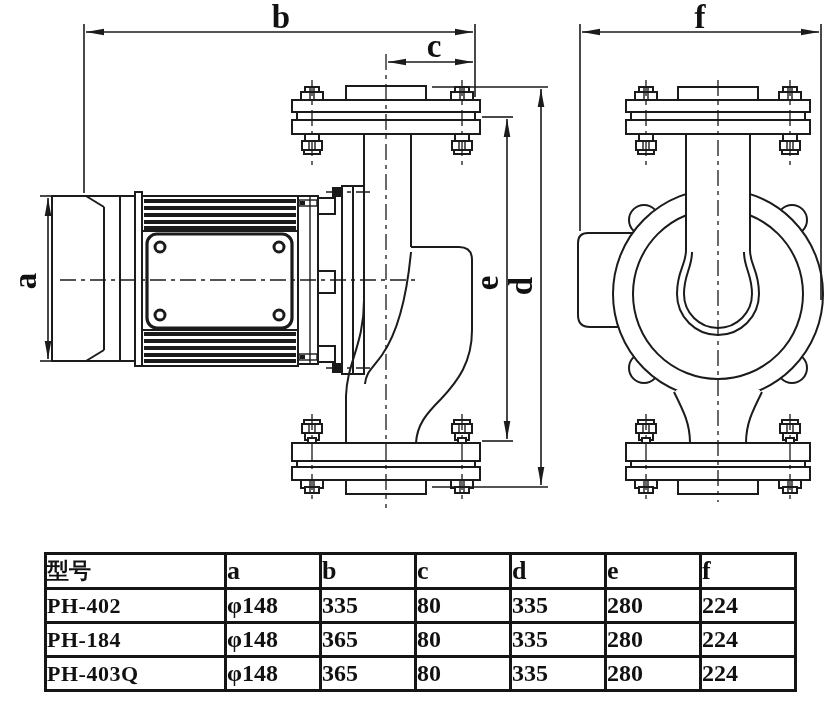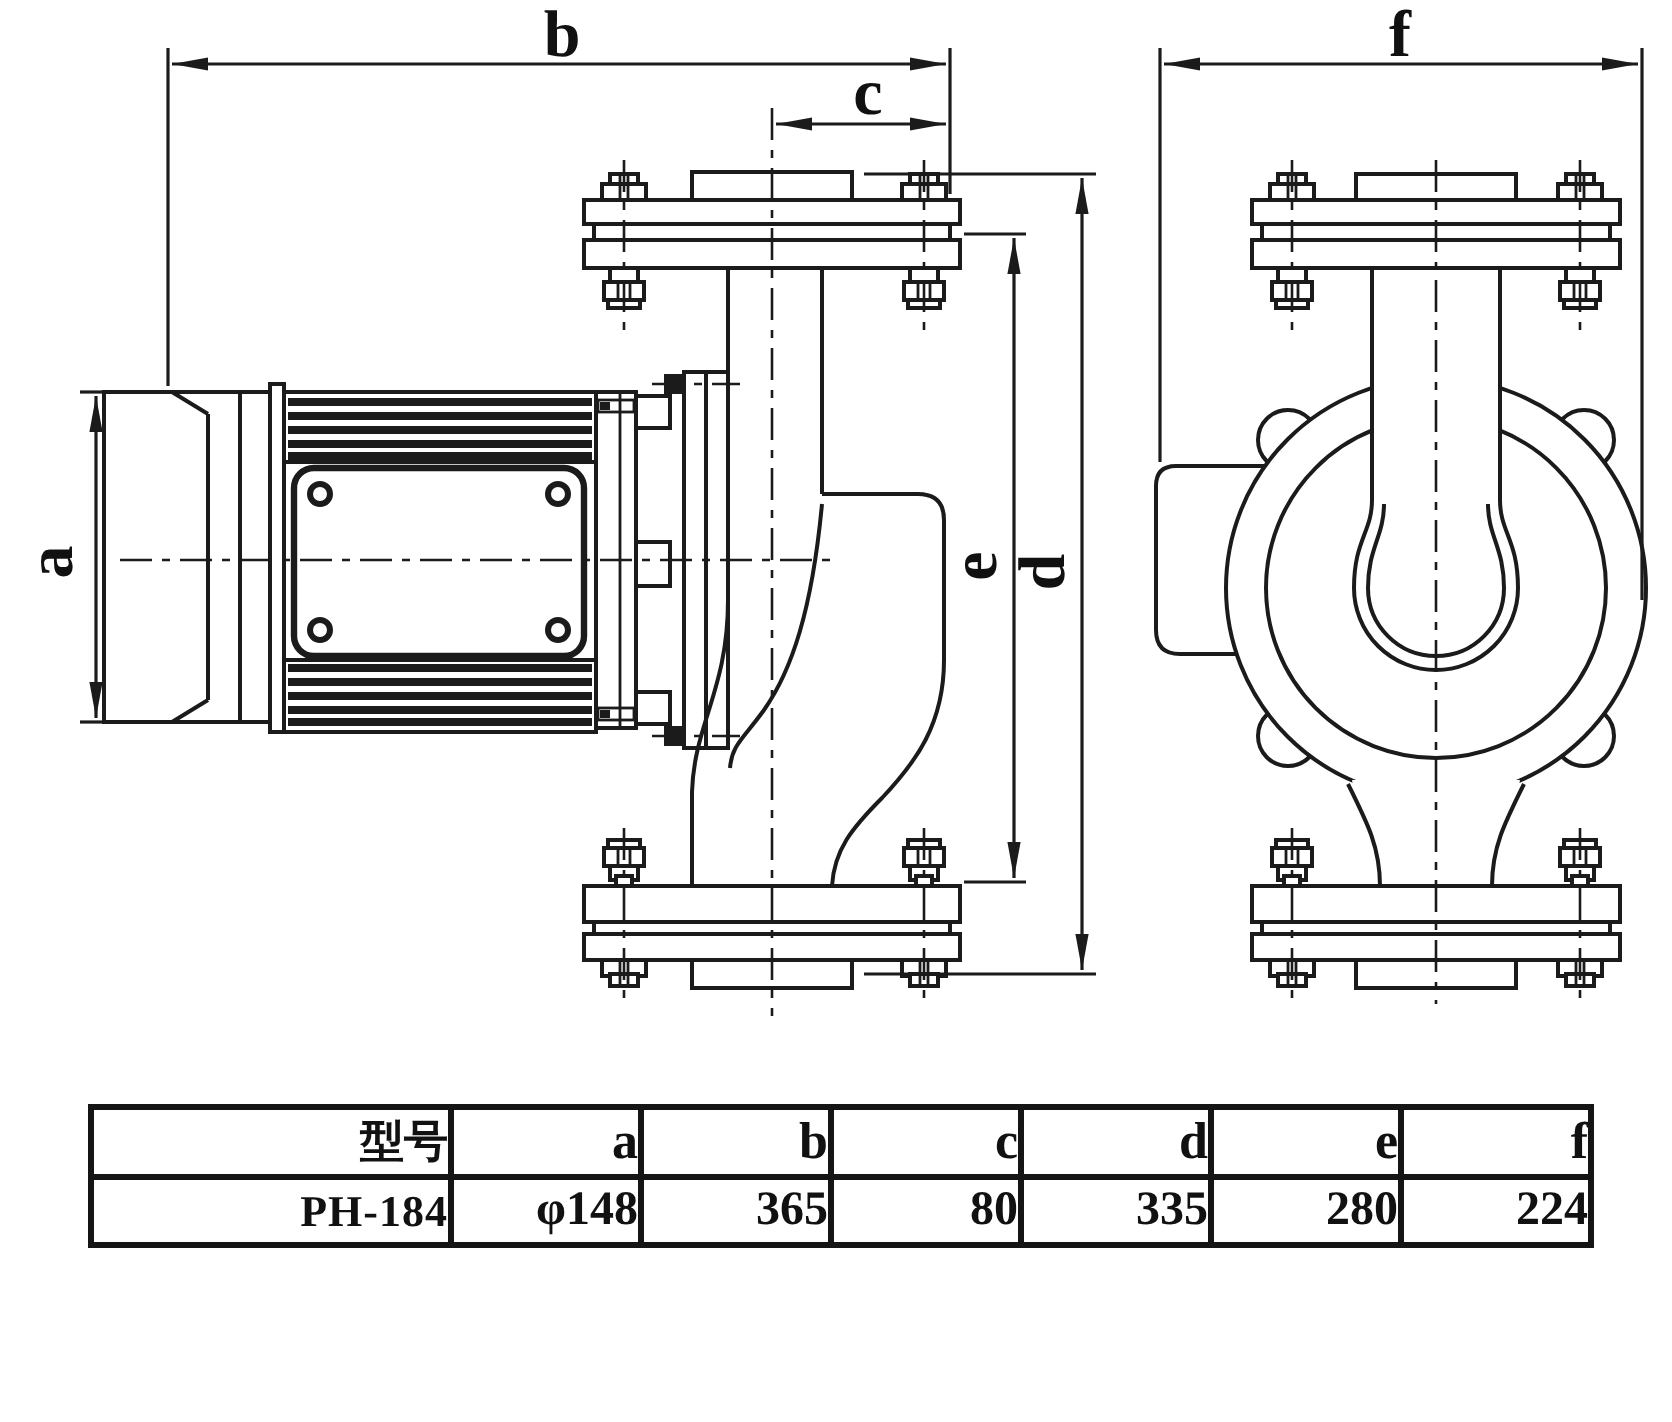--- a/index.html
+++ b/index.html
@@ -11,21 +11,21 @@
   .lnw{stroke:#1b1b1b;stroke-width:2;fill:#fff;}
   .lt{stroke:#1b1b1b;stroke-width:1.4;fill:none;}
   .blk{fill:#1b1b1b;stroke:none;}
   .cl{stroke:#1b1b1b;stroke-width:1.3;fill:none;stroke-dasharray:16 5 4 5;}
   .dim{stroke:#1b1b1b;stroke-width:1.6;fill:none;}
   .dimtxt{font-family:"Liberation Serif",serif;font-weight:bold;font-size:33px;
           fill:#111;text-anchor:middle;}
   
   table.dimtable{position:absolute;left:44px;top:552px;width:753px;border-collapse:collapse;
                  table-layout:fixed;background:#fff;}
-  .dimtable th,.dimtable td{border:3px solid #151515;text-align:right;vertical-align:middle;
+  .dimtable th,.dimtable td{border:3px solid #151515;text-align:left;vertical-align:middle;
                  font-weight:bold;color:#111;padding:0;}
   .dimtable th{height:32px;font-size:26px;}
   .dimtable td{height:31px;font-size:24px;}
   .dimtable th.c0{font-size:22px;}
   .dimtable td.c0{font-size:22px;letter-spacing:0.5px;}
   .dimtable col.model{width:24%;}
 </style>
 </head>
 <body>
 <div class="stage">
@@ -245,24 +245,42 @@
           <th>a</th>
           <th>b</th>
           <th>c</th>
           <th>d</th>
           <th>e</th>
           <th>f</th>
         </tr>
       </thead>
   <tbody>
         <tr>
+          <td class="c0">PH-402</td>
+          <td>φ148</td>
+          <td>335</td>
+          <td>80</td>
+          <td>335</td>
+          <td>280</td>
+          <td>224</td>
+        </tr>
+        <tr>
           <td class="c0">PH-184</td>
           <td>φ148</td>
           <td>365</td>
           <td>80</td>
           <td>335</td>
           <td>280</td>
           <td>224</td>
         </tr>
+        <tr>
+          <td class="c0">PH-403Q</td>
+          <td>φ148</td>
+          <td>365</td>
+          <td>80</td>
+          <td>335</td>
+          <td>280</td>
+          <td>224</td>
+        </tr>
       </tbody>
 </table>
 
 </div>
 
 </body></html>

